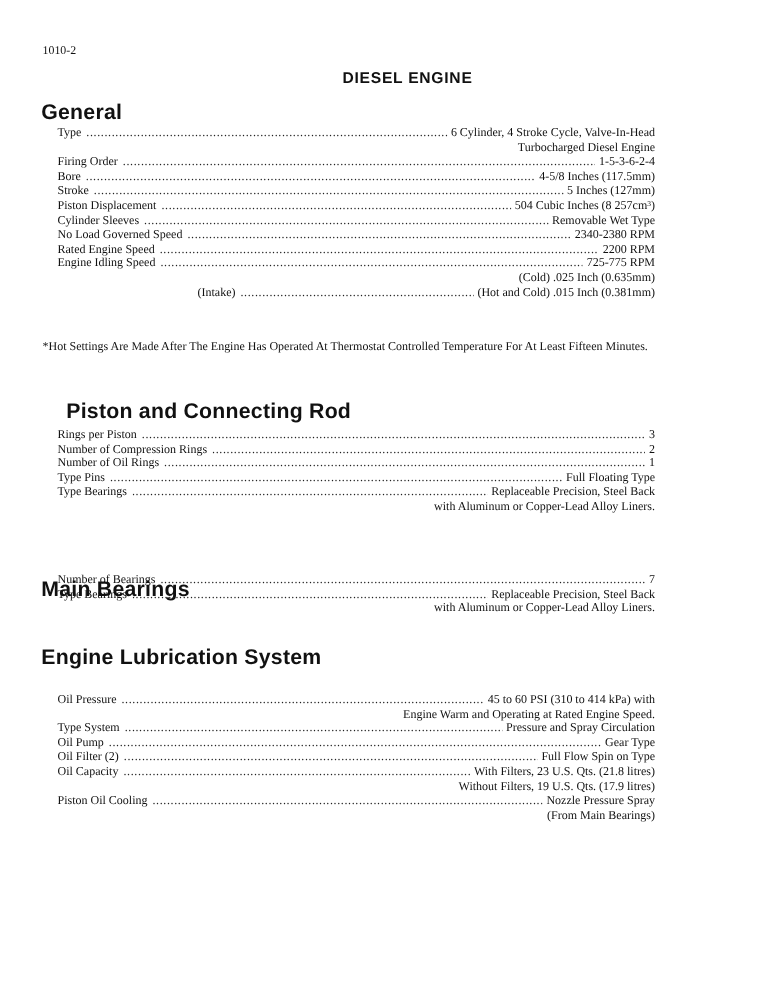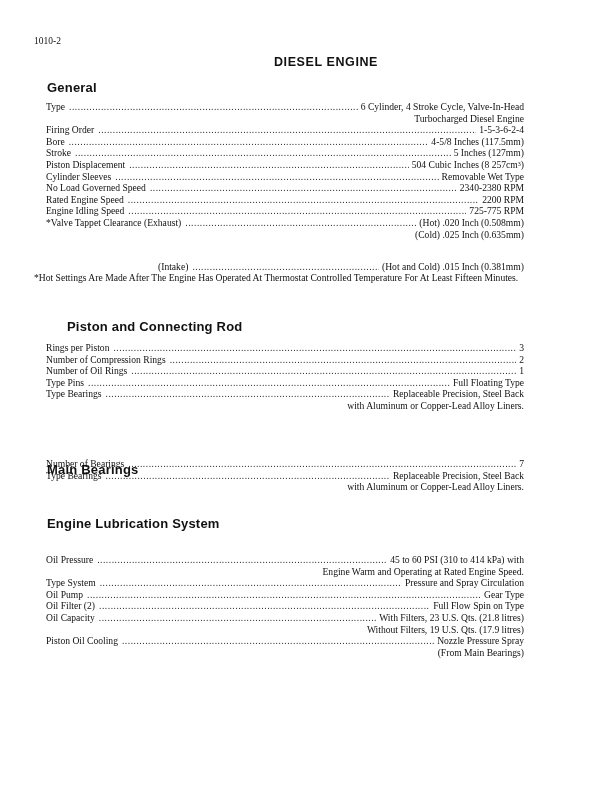--- a/index.html
+++ b/index.html
@@ -2,30 +2,30 @@
 <html><head>
 <meta charset="utf-8">
 <style>
   html, body { margin: 0; padding: 0; background: #ffffff; }
   body { width: 612px; height: 792px; position: relative; overflow: hidden;
          font-family: "Liberation Serif", "DejaVu Serif", serif; color: #111; }
   .page-num { position: absolute; left: 34px; top: 36px; font-size: 9.5px; }
   .title { position: absolute; left: 0; width: 612px; top: 55px; text-align: center;
            font-family: "Liberation Sans", "DejaVu Sans", sans-serif; font-weight: bold;
            font-size: 12.5px; letter-spacing: 0.6px; padding-left: 20px; }
-  .section-head { position: absolute; left: 47px; font-family: "Liberation Sans", "DejaVu Sans", sans-serif;
-                  font-weight: bold; font-size: 13px; letter-spacing: 0.2px; }
+  .section-head { position: absolute; left: 33px; font-family: "Liberation Sans", "DejaVu Sans", sans-serif;
+                  font-weight: bold; font-size: 17px; letter-spacing: 0.2px; }
   .spec { position: absolute; left: 46px; width: 478px; font-size: 9.6px; line-height: 11.6px; }
   .row { display: flex; align-items: baseline; white-space: nowrap; height: 11.6px; }
   .row .label { flex: 0 0 auto; padding-right: 4px; }
   .row .dots { flex: 1 1 auto; overflow: hidden; color: #222; letter-spacing: 0.5px; }
   .row .dots::before { content: "........................................................................................................................................................................................................................................................"; }
   .row .value { flex: 0 0 auto; padding-left: 3px; text-align: center; }
   .cont { text-align: right; height: 11.6px; white-space: nowrap; }
-  .indent-label { padding-left: 112px; margin-top: 21px; }
+  .indent-label { padding-left: 112px; }
   .note { position: absolute; left: 34px; width: 492px; top: 272px; font-size: 9.6px; line-height: 12px; }
   sup { font-size: 6px; vertical-align: top; }
 </style>
 </head>
 <body>
 
 <div class="page-num">1010-2</div>
 <div class="title">DIESEL ENGINE</div>
 
 <div class="section-head" style="top:80px;">General</div>
@@ -68,25 +68,20 @@
   </div>
   <div class="row">
     <span class="label">Rated Engine Speed</span>
     <span class="dots"></span>
     <span class="value">2200 RPM</span>
   </div>
   <div class="row">
     <span class="label">Engine Idling Speed</span>
     <span class="dots"></span>
     <span class="value">725-775 RPM</span>
-  </div>
-  <div class="row">
-    <span class="label">*Valve Tappet Clearance (Exhaust)</span>
-    <span class="dots"></span>
-    <span class="value">(Hot) .020 Inch (0.508mm)</span>
   </div>
   <div class="cont">(Cold) .025 Inch (0.635mm)</div>
   <div class="row">
     <span class="label indent-label">(Intake)</span>
     <span class="dots"></span>
     <span class="value">(Hot and Cold) .015 Inch (0.381mm)</span>
   </div>
 </div>
 <div class="note">*Hot Settings Are Made After The Engine Has Operated At Thermostat Controlled Temperature For At Least Fifteen Minutes.</div>
 

